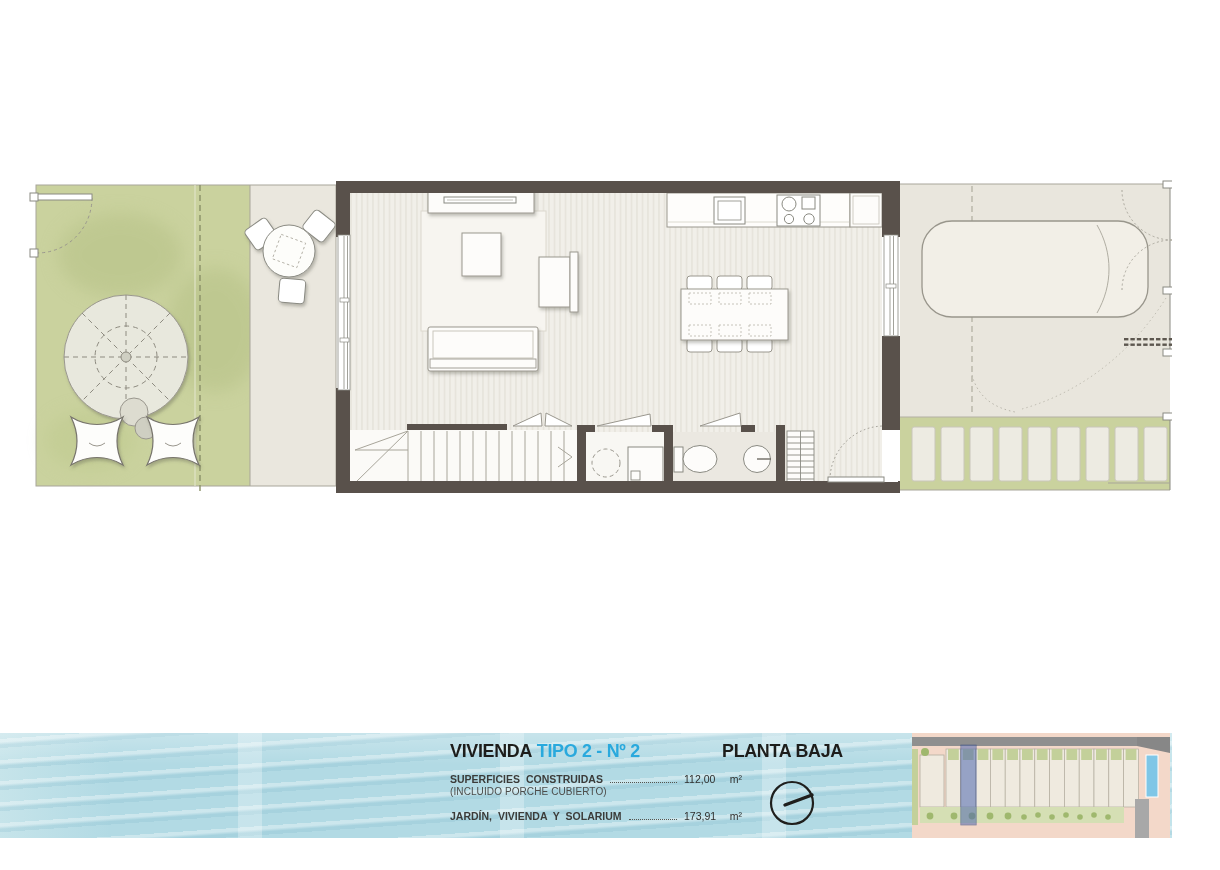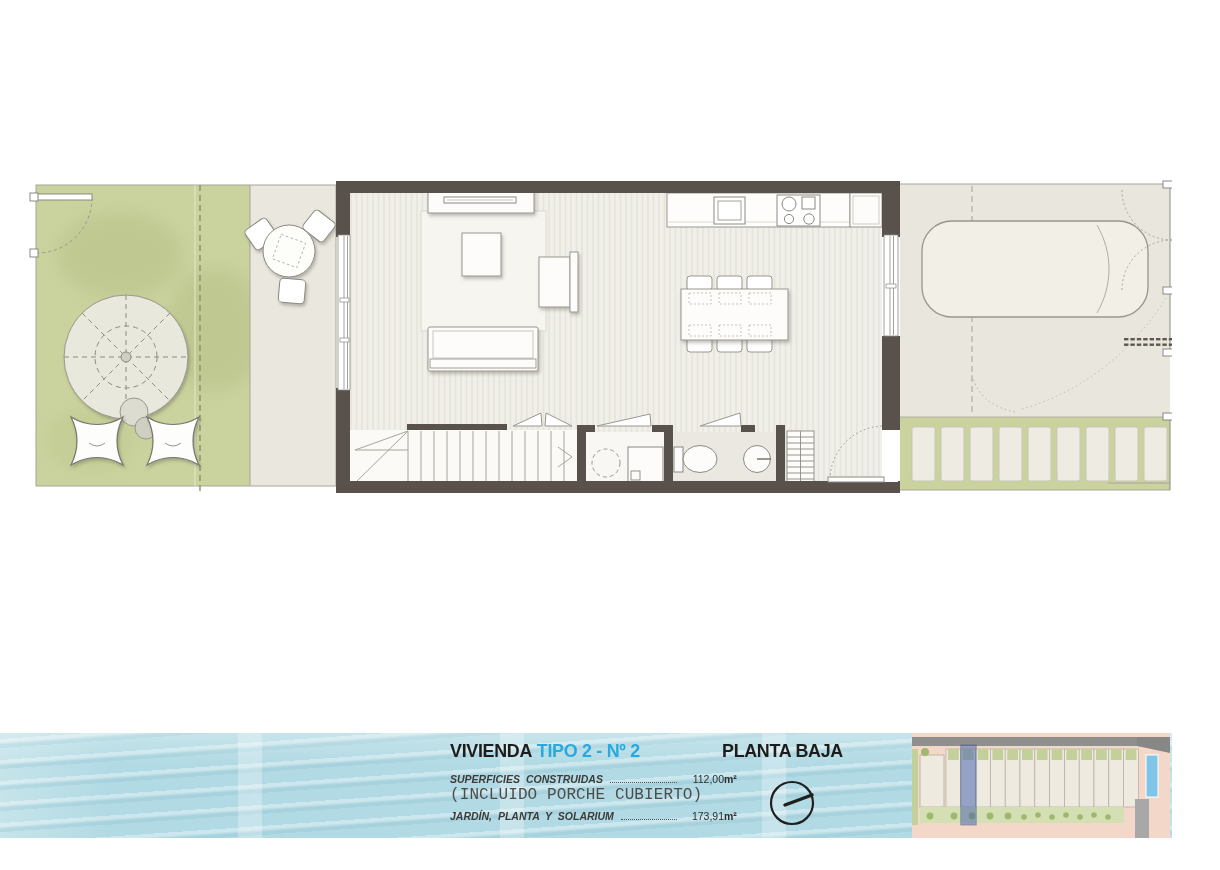--- a/index.html
+++ b/index.html
@@ -15,26 +15,26 @@
         rgba(120,178,198,.20) 12px 15px, rgba(255,255,255,0) 15px 21px),
       linear-gradient(90deg,#c6e4ea 0%,#b2dae4 9%,#b2dae4 88%,#cbe8ee 100%);}
   
   .title-block{position:absolute;left:450px;top:740px;width:420px;color:#1d1d1b;}
   .main-title{position:absolute;left:0;top:0;font-size:19px;font-weight:bold;letter-spacing:-.3px;
     transform:scaleX(.94);transform-origin:left;white-space:nowrap;}
   .main-title .accent{color:#29a9dd;margin-left:5px;}
   .floor-title{position:absolute;left:272px;top:0;font-size:19px;font-weight:bold;letter-spacing:-.3px;
     transform:scaleX(.94);transform-origin:left;white-space:nowrap;}
   .surf-row{position:absolute;left:0;width:292px;display:flex;align-items:flex-end;font-size:10.5px;color:#3b3b39;}
-  .surf-row .lbl{font-weight:bold;word-spacing:3px;white-space:nowrap;font-style:italic;}
+  .surf-row .lbl{font-weight:bold;word-spacing:3px;white-space:nowrap;}
   .surf-row .leader{flex:1;border-bottom:1.6px dotted #55554f;margin:0 7px 2px 7px;height:1px;}
-  .surf-row .val{width:40px;text-align:right;font-weight:normal;color:#2e2e2c;}
-  .surf-row .unit{width:18px;text-align:left;color:#2e2e2c;font-weight:bold;}
+  .surf-row .val{width:40px;font-weight:normal;color:#2e2e2c;}
+  .surf-row .unit{width:18px;text-align:right;color:#2e2e2c;}
   .row1{top:33px;} .row2{top:70px;}
-  .surf-sub{position:absolute;left:0;top:46px;font-size:16px;color:#4c4c4a;letter-spacing:.1px;font-family:Liberation Mono, monospace;}
+  .surf-sub{position:absolute;left:0;top:46px;font-size:10px;color:#4c4c4a;letter-spacing:.1px;}
   
   .compass{position:absolute;left:768px;top:779px;}
   .site-key{position:absolute;left:912px;top:733px;}
   .edge-mark{position:absolute;width:15px;height:4px;background:#8d8d8d;}
   .mark-top{left:1185px;top:736px;} .mark-bottom{left:1185px;top:833px;}
   .disclaimer{position:absolute;left:8px;top:843px;width:1100px;font-size:9.4px;color:#4e4e4c;letter-spacing:.1px;}
 </style>
 </head>
 <body>
 
@@ -338,21 +338,21 @@
 
     <div class="surf-row row1">
       <span class="lbl">SUPERFICIES CONSTRUIDAS</span>
       <span class="leader"></span>
       <span class="val">112,00</span>
       <span class="unit">m²</span>
     </div>
     <div class="surf-sub">(INCLUIDO PORCHE CUBIERTO)</div>
 
     <div class="surf-row row2">
-      <span class="lbl">JARDÍN, PLANTA Y SOLARIUM</span>
+      <span class="lbl">JARDÍN, VIVIENDA Y SOLARIUM</span>
       <span class="leader"></span>
       <span class="val">173,91</span>
       <span class="unit">m²</span>
     </div>
   </div>
 
   <svg class="compass" width="48" height="48" viewBox="0 0 48 48">
     <circle cx="24" cy="24" r="21" fill="none" stroke="#1f1f1d" stroke-width="2.2"></circle>
     <line x1="17" y1="26" x2="44" y2="16" stroke="#1f1f1d" stroke-width="3.4" stroke-linecap="round"></line>
   </svg>

